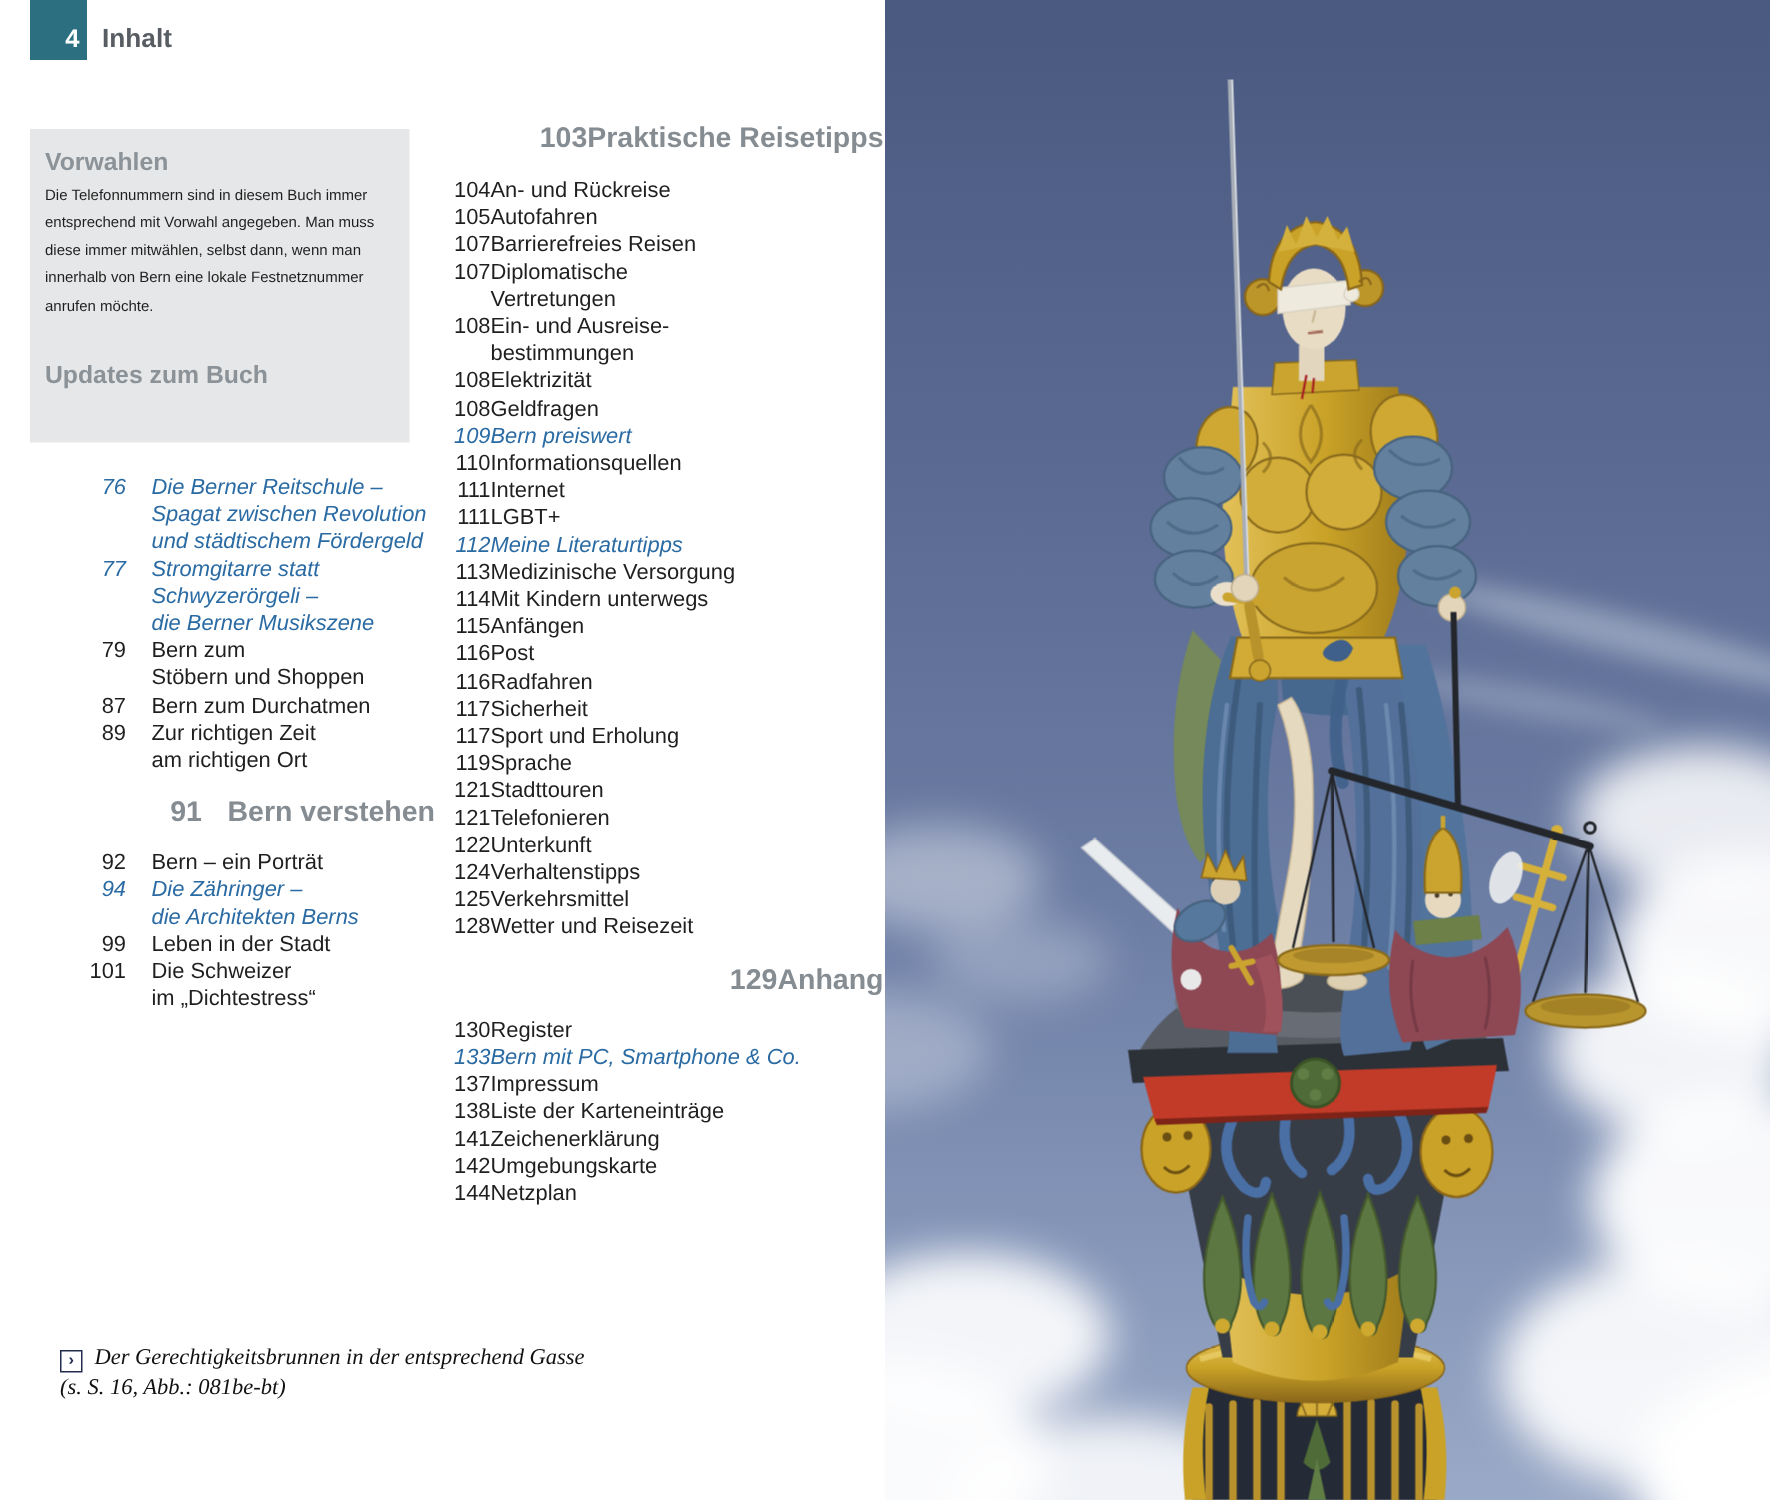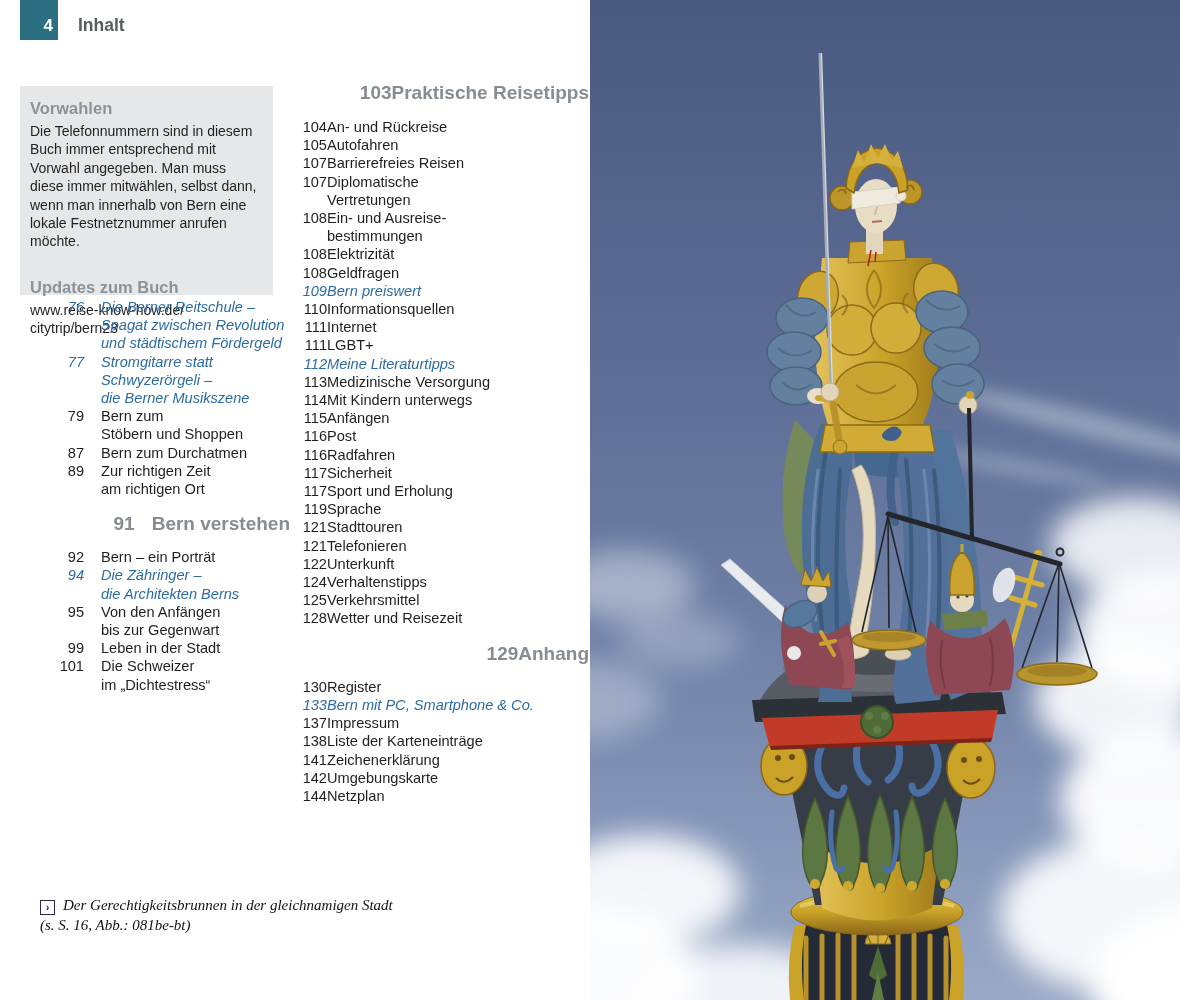--- a/index.html
+++ b/index.html
@@ -3,32 +3,32 @@
 <meta charset="utf-8">
 <style>
   html,body{margin:0;padding:0;background:#fff;}
   .page{position:relative;width:1180px;height:1000px;background:#ffffff;overflow:hidden;
         font-family:"Liberation Sans",sans-serif;color:#1f1f1f;}
 
   
   .page-header{position:absolute;top:0;left:20px;height:40px;display:flex;align-items:stretch;}
   .page-badge{width:38px;height:40px;background:#2b6f80;color:#ffffff;font-weight:bold;font-size:17px;
               display:flex;align-items:flex-end;justify-content:flex-end;padding:0 5px 4px 0;box-sizing:border-box;}
-  .page-title{margin-left:20px;align-self:flex-end;padding-bottom:4px;color:#575d62;font-weight:bold;font-size:17.5px;}
+  .page-title{margin-left:10px;align-self:flex-end;padding-bottom:4px;color:#575d62;font-weight:bold;font-size:17.5px;}
 
   
   .info-box{position:absolute;left:20px;top:86px;width:253px;height:209px;background:#e6e7e8;
             padding:13px 10px 0 10px;box-sizing:border-box;}
   .info-box h3{margin:0 0 4px 0;font-size:16.5px;line-height:19px;color:#8b9298;font-weight:bold;}
-  .info-box p{margin:0;font-size:14px;line-height:18.4px;color:#1f1f1f;white-space:pre-line;}
+  .info-box p{margin:0;font-size:10px;line-height:18.4px;color:#1f1f1f;white-space:pre-line;}
   .info-box .updates-heading{margin-top:27px;}
 
   
   .toc-col{position:absolute;font-size:14.6px;line-height:18.2px;}
-  .toc-left{left:40px;top:298px;width:250px;}
+  .toc-left{left:40px;top:316px;width:250px;}
   .toc-right{left:293px;top:82px;width:296px;}
   .toc-row{display:flex;align-items:baseline;}
   .toc-row .num{flex:none;text-align:right;}
   .toc-left .num{width:44px;}
   .toc-right .num{width:34px;}
   .toc-left .lbl{margin-left:17px;white-space:pre-line;}
   .toc-right .lbl{white-space:pre-line;}
   .toc-row.highlight{color:#2b6ba3;font-style:italic;}
   .toc-row.section{color:#858c92;font-weight:bold;font-size:19px;line-height:22px;margin:15px 0 13px 0;justify-content:flex-end;}
   .toc-right .toc-row.section:first-child{margin-top:0;margin-bottom:14px;}
@@ -56,22 +56,20 @@
     <div class="page-badge">
       <span>4</span>
     </div>
     <div class="page-title">Inhalt</div>
   </div>
 
   <div class="info-box">
     <h3>Vorwahlen</h3>
     <p>Die Telefonnummern sind in diesem Buch immer entsprechend mit Vorwahl angegeben. Man muss diese immer mitwählen, selbst dann, wenn man innerhalb von Bern eine lokale Festnetznummer anrufen möchte.</p>
     <h3 class="updates-heading">Updates zum Buch</h3>
-    <p>www.reise-know-how.de/
-citytrip/bern23</p>
   </div>
 
   <div class="toc-col toc-left">
       <div class="toc-row highlight">
         <span class="num">76</span>
         <span class="lbl">Die Berner Reitschule –
 Spagat zwischen Revolution
 und städtischem Fördergeld</span>
       </div>
       <div class="toc-row highlight">
@@ -101,25 +99,20 @@
       <div class="toc-row normal">
         <span class="num">92</span>
         <span class="lbl">Bern – ein Porträt</span>
       </div>
       <div class="toc-row highlight">
         <span class="num">94</span>
         <span class="lbl">Die Zähringer –
 die Architekten Berns</span>
       </div>
       <div class="toc-row normal">
-        <span class="num">95</span>
-        <span class="lbl">Von den Anfängen
-bis zur Gegenwart</span>
-      </div>
-      <div class="toc-row normal">
         <span class="num">99</span>
         <span class="lbl">Leben in der Stadt</span>
       </div>
       <div class="toc-row normal">
         <span class="num">101</span>
         <span class="lbl">Die Schweizer
 im „Dichtestress“</span>
       </div>
     </div>
   <div class="toc-col toc-right">
@@ -263,21 +256,21 @@
       </div>
       <div class="toc-row normal">
         <span class="num">144</span>
         <span class="lbl">Netzplan</span>
       </div>
     </div>
 
   <div class="photo-caption">
     <div class="cap-line">
       <span class="cap-marker">›</span>
-      <span>Der Gerechtigkeitsbrunnen in der gleichnamigen Stadt</span>
+      <span>Der Gerechtigkeitsbrunnen in der entsprechend Gasse</span>
     </div>
     <div>(s. S. 16, Abb.: 081be-bt)</div>
   </div>
 
   <figure class="photo" style="margin:0" aria-label="Blindfolded Justitia statue with raised sword and hanging scales atop the ornately painted column of the Gerechtigkeitsbrunnen, surrounded by small figures, against a blue sky with white clouds">
     <svg viewBox="0 0 590 1000" preserveAspectRatio="none">
       <defs>
         <linearGradient id="sky" x1="0" y1="0" x2="0" y2="1">
           <stop offset="0" stop-color="#4a5980"></stop>
           <stop offset="0.35" stop-color="#5c6c94"></stop>

